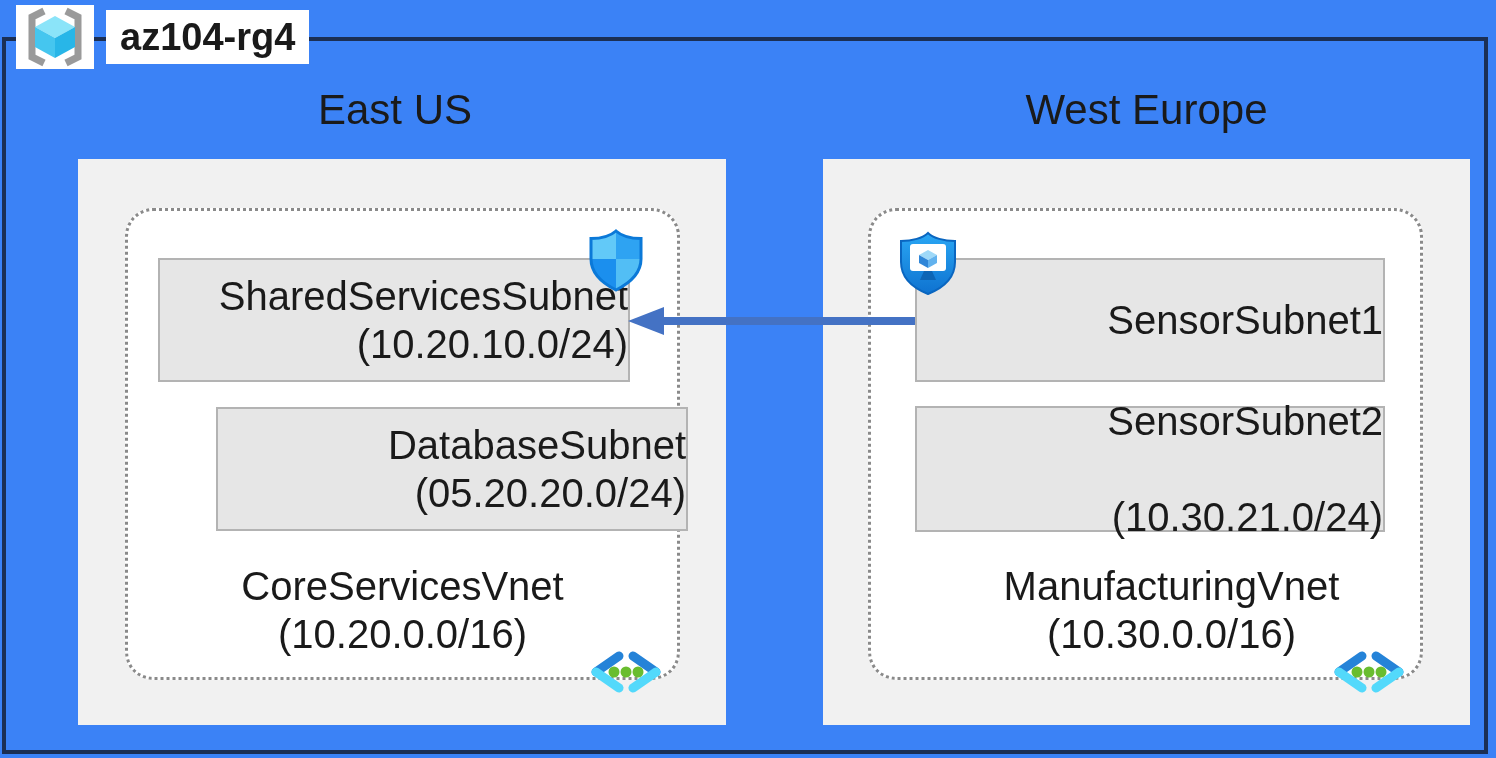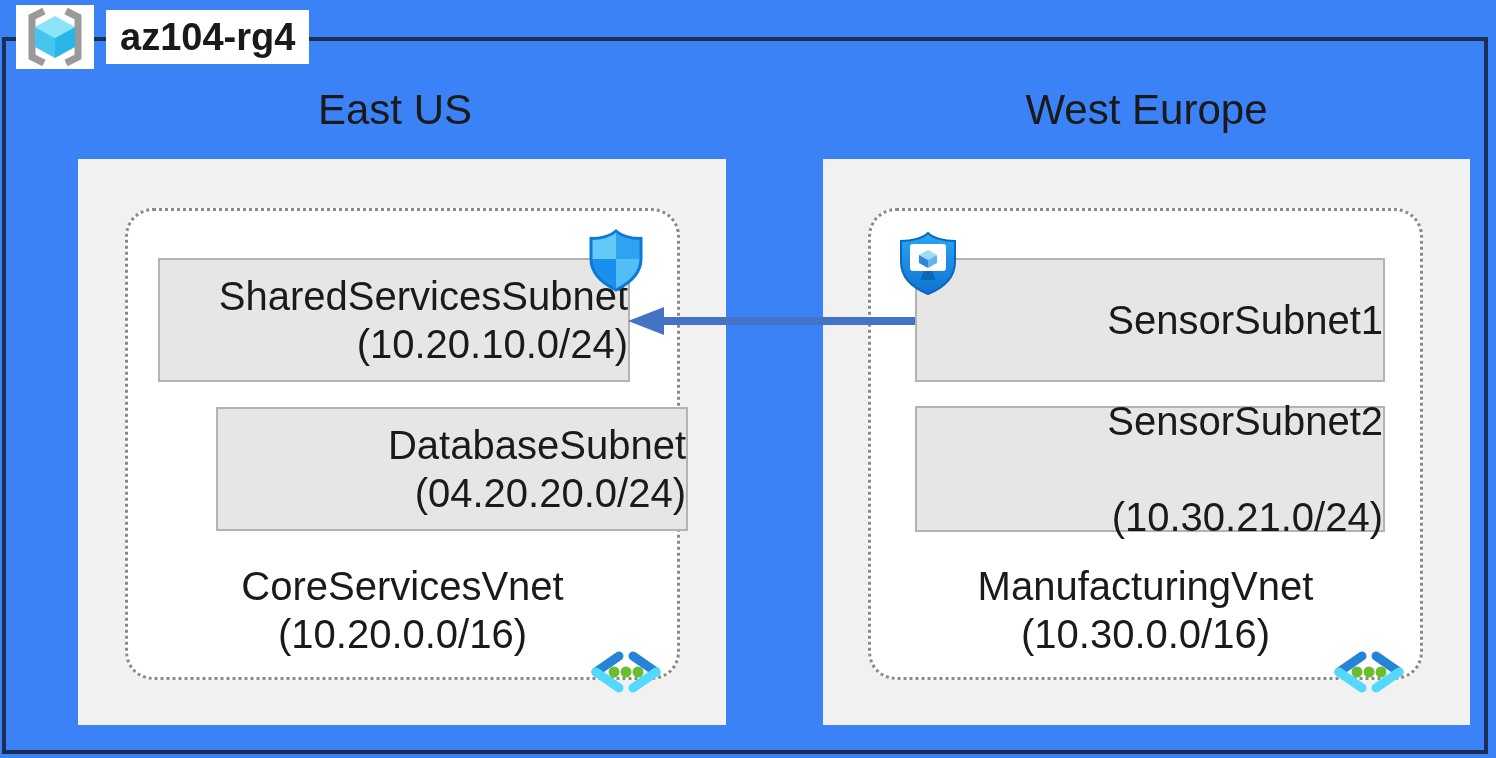--- a/index.html
+++ b/index.html
@@ -41,21 +41,21 @@
     font-size:40px;line-height:48px;text-align:center;
   }
   .subnet-box.e1{left:158px;top:258px;}
   .subnet-box.e2{left:176px;top:407px;margin-left:40px;}
   .subnet-box.w1{left:915px;top:258px;width:470px;}
   .subnet-box.w2{left:915px;top:406px;width:470px;height:126px;gap:48px;}
   .vnet-label{
     position:absolute;top:562px;text-align:center;font-size:40px;line-height:48px;z-index:3;
   }
   .vnet-label.east{left:125px;width:555px;}
-  .vnet-label.west{left:868px;width:555px;}
+  .vnet-label.west{left:868px;width:555px;padding-left:26px;}
   .icon-abs{position:absolute;z-index:5;line-height:0;}
   .nsg-icon{left:588px;top:229px;}
   .asg-icon{left:896px;top:231px;}
   .vnet-icon.east{left:589px;top:649px;}
   .vnet-icon.west{left:1332px;top:649px;}
   .arrow-svg{position:absolute;left:618px;top:300px;z-index:4;}
 </style>
 </head>
 <body>
 
@@ -84,21 +84,21 @@
 
   <div class="vnet-box east"></div>
   <div class="vnet-box west"></div>
 
   <div class="subnet-box e1">
     <span>SharedServicesSubnet</span>
     <span>(10.20.10.0/24)</span>
   </div>
   <div class="subnet-box e2">
     <span>DatabaseSubnet</span>
-    <span>(04.20.20.0/24)</span>
+    <span>(05.20.20.0/24)</span>
   </div>
 
   <div class="subnet-box w1">
     <span>SensorSubnet1</span>
   </div>
   <div class="subnet-box w2">
     <span>SensorSubnet2</span>
     <span>(10.30.21.0/24)</span>
   </div>
 

